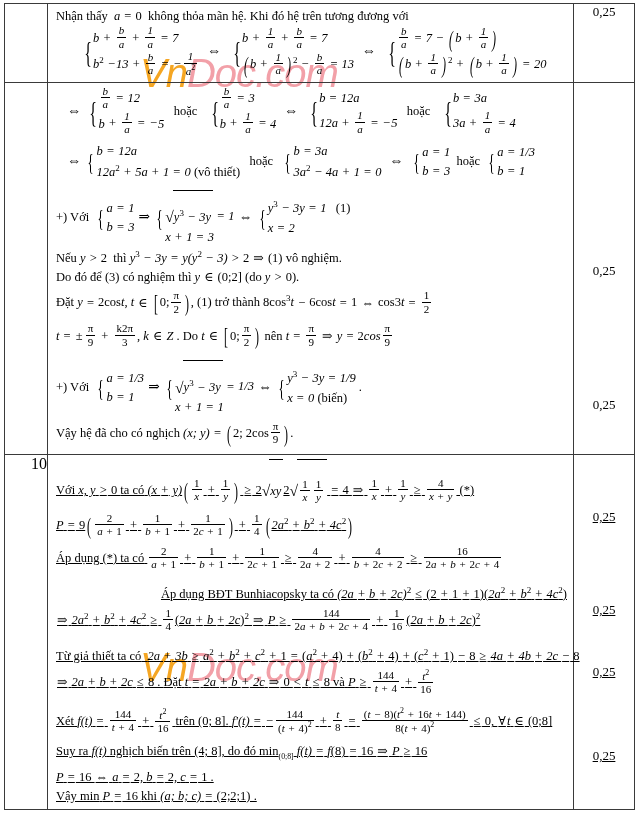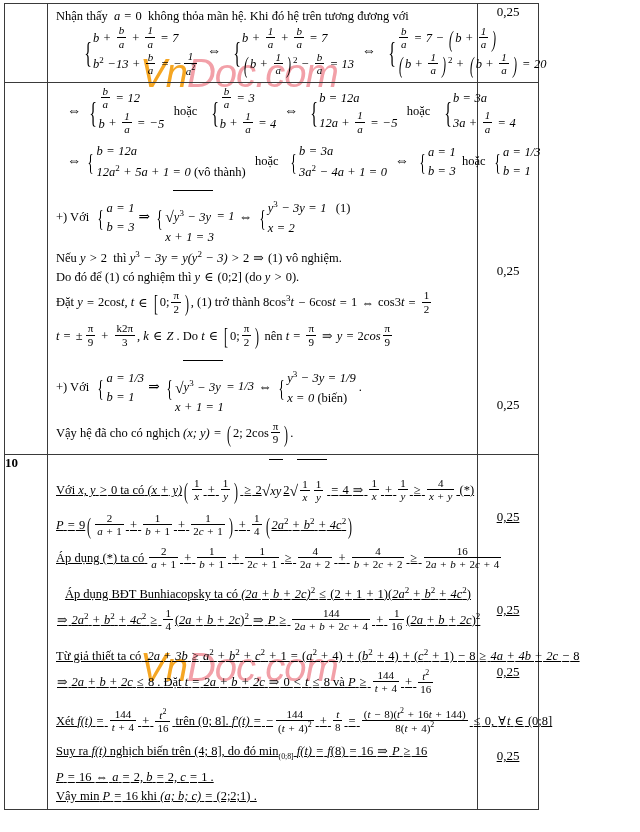--- a/index.html
+++ b/index.html
@@ -29,35 +29,35 @@
   .wm .vn{color:#f5a623;}
   .wm .doc{color:#f2a0a8;}
   .wm1{left:140px;top:48px;}
   .wm2{left:140px;top:642px;}
 
   
   table.grade{
     position:relative;
     z-index:2;
     border-collapse:collapse;
-    width:535px;
+    width:631px;
     margin:3px 12px 0 4px;
     table-layout:fixed;
   }
   table.grade td{
     border:1px solid #3a3a3a;
     vertical-align:top;
     padding:0;
     background:transparent;
   }
   td.num{
     width:42px;
-    text-align:left;
-    font-weight:bold;
-    font-size:13px;
+    text-align:right;
+    font-weight:normal;
+    font-size:16px;
     padding-top:3px;
     font-family:"Liberation Serif","DejaVu Serif",serif;
   }
   td.body{padding:0;}
   td.score{
     width:60px;
     text-align:center;
     vertical-align:middle;
     font-size:13px;
   }
@@ -196,21 +196,21 @@
                       <span class="up">&nbsp;&nbsp;<span>hoặc</span>&nbsp;&nbsp;</span>
                       <span class="brace">{</span><span class="sys m"><span><span class="frac"><span class="n">b</span><span class="d">a</span></span> <span class="op">=</span> 3</span><span>b <span class="op">+</span> <span class="frac"><span class="n">1</span><span class="d">a</span></span> <span class="op">=</span> 4</span></span>
                       <span class="op" style="font-size:1.15em;">&nbsp;⇔&nbsp;</span>
                       <span class="brace">{</span><span class="sys m"><span>b <span class="op">=</span> 12a</span><span>12a <span class="op">+</span> <span class="frac"><span class="n">1</span><span class="d">a</span></span> <span class="op">=</span> <span class="op">−</span>5</span></span>
                       <span class="up">&nbsp;&nbsp;<span>hoặc</span>&nbsp;&nbsp;</span>
                       <span class="brace">{</span><span class="sys m"><span>b <span class="op">=</span> 3a</span><span>3a <span class="op">+</span> <span class="frac"><span class="n">1</span><span class="d">a</span></span> <span class="op">=</span> 4</span></span>
                     </span>
 
                     <span class="line" style="padding-left:10px;margin-top:5px;">
                       <span class="op" style="font-size:1.15em;">⇔</span>
-                      <span class="bk">{</span><span class="sys sysT m"><span>b <span class="op">=</span> 12a</span><span>12a<span class="supn">2</span> <span class="op">+</span> 5a <span class="op">+</span> 1 <span class="op">=</span> 0 <span class="up">(vô thành)</span></span></span>
+                      <span class="bk">{</span><span class="sys sysT m"><span>b <span class="op">=</span> 12a</span><span>12a<span class="supn">2</span> <span class="op">+</span> 5a <span class="op">+</span> 1 <span class="op">=</span> 0 <span class="up">(vô thiết)</span></span></span>
                       <span class="up">&nbsp;&nbsp;<span>hoặc</span>&nbsp;&nbsp;</span>
                       <span class="bk">{</span><span class="sys sysT m"><span>b <span class="op">=</span> 3a</span><span>3a<span class="supn">2</span> <span class="op">−</span> 4a <span class="op">+</span> 1 <span class="op">=</span> 0</span></span>
                       <span class="op" style="font-size:1.15em;">&nbsp;⇔&nbsp;</span>
                       <span class="bk">{</span><span class="sys sysT m"><span>a <span class="op">=</span> 1</span><span>b <span class="op">=</span> 3</span></span>
                       <span class="up">&nbsp;<span>hoặc</span>&nbsp;</span>
                       <span class="bk">{</span><span class="sys sysT m"><span>a <span class="op">=</span> 1/3</span><span>b <span class="op">=</span> 1</span></span>
                     </span>
                   </div>
                 </td>
                 <td class="iscore"></td>
@@ -227,21 +227,21 @@
                       <span class="op" style="font-size:1.1em;">⇔</span>
                       <span class="bk">{</span><span class="sys sysT m"><span>y<span class="supn">3</span> <span class="op">−</span> 3y <span class="op">=</span> 1&nbsp;&nbsp;&nbsp;<span class="up">(1)</span></span><span>x <span class="op">=</span> 2</span></span>
                     </span>
 
                     <span class="line">
                       <span class="up">Nếu</span>&nbsp;<span class="m">y</span> <span class="op">&gt;</span> 2&nbsp;
                       <span class="up">thì</span>&nbsp;<span class="m">y<span class="supn">3</span> <span class="op">−</span> 3y <span class="op">=</span> y(y<span class="supn">2</span> <span class="op">−</span> 3)</span> <span class="op">&gt;</span> 2 <span class="op">⇒</span> (1)&nbsp;<span class="up">vô nghiệm.</span>
                     </span>
 
                     <span class="line">
-                      <span class="up">Do đó để (1) có nghiệm thì</span>&nbsp;<span class="m">y</span> <span class="op">∈</span> (0;2] <span class="up">(do</span> <span class="m">y</span> <span class="op">&gt;</span> 0).
+                      <span class="up">Do đó để (3) có nghiệm thì</span>&nbsp;<span class="m">y</span> <span class="op">∈</span> (0;2] <span class="up">(do</span> <span class="m">y</span> <span class="op">&gt;</span> 0).
                     </span>
 
                     <span class="line tall">
                       <span class="up">Đặt</span>&nbsp;<span class="m">y</span> <span class="op">=</span> 2<span class="up">cos</span><span class="m">t</span>, <span class="m">t</span> <span class="op">∈</span>
                       <span class="par">[</span>0;<span class="frac"><span class="n">π</span><span class="d">2</span></span><span class="par">)</span>, (1)&nbsp;<span class="up">trở thành</span>&nbsp;8<span class="up">cos</span><span class="supn">3</span><span class="m">t</span> <span class="op">−</span> 6<span class="up">cos</span><span class="m">t</span> <span class="op">=</span> 1 <span class="op">⇔</span> <span class="up">cos</span>3<span class="m">t</span> <span class="op">=</span> <span class="frac"><span class="n">1</span><span class="d">2</span></span>
                     </span>
 
                     <span class="line tall">
                       <span class="m">t</span> <span class="op">=</span> <span class="op">±</span><span class="frac"><span class="n">π</span><span class="d">9</span></span> <span class="op">+</span> <span class="frac"><span class="n">k2π</span><span class="d">3</span></span>, <span class="m">k</span> <span class="op">∈</span> <span class="m">Z</span> . <span class="up">Do</span> <span class="m">t</span> <span class="op">∈</span> <span class="par">[</span>0;<span class="frac"><span class="n">π</span><span class="d">2</span></span><span class="par">)</span>&nbsp;<span class="up">nên</span>&nbsp;<span class="m">t</span> <span class="op">=</span> <span class="frac"><span class="n">π</span><span class="d">9</span></span> <span class="op">⇒</span> <span class="m">y</span> <span class="op">=</span> 2<span class="m">cos</span><span class="frac"><span class="n">π</span><span class="d">9</span></span>
                     </span>

